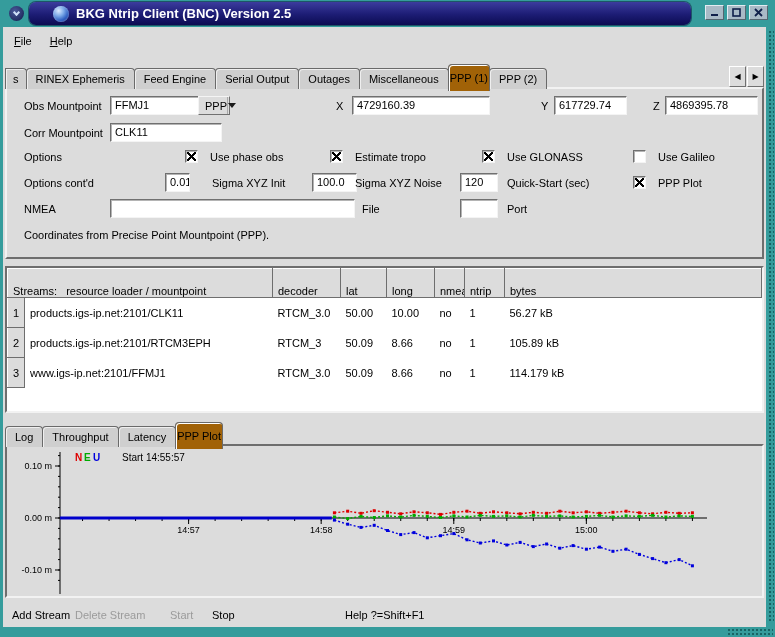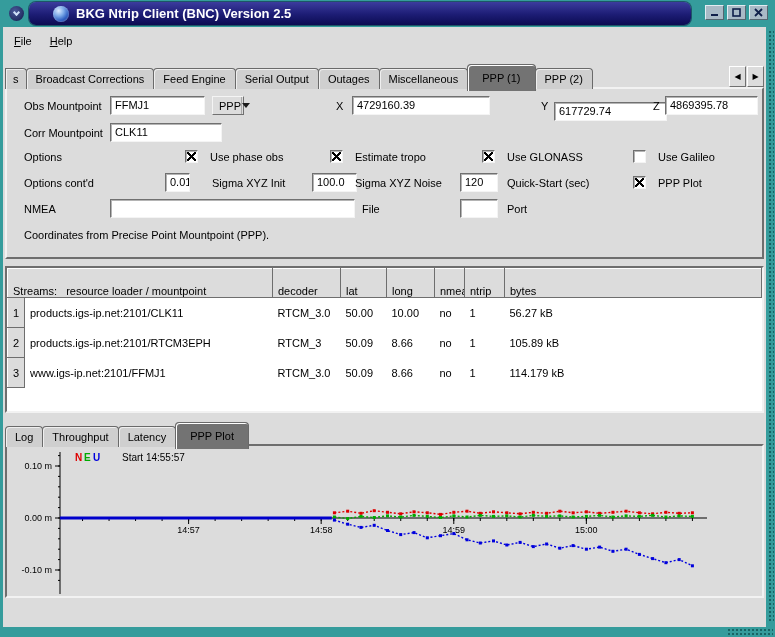--- a/index.html
+++ b/index.html
@@ -27,21 +27,21 @@
   
   .content{position:absolute;left:3px;top:27px;width:763px;height:600px;background:#dcdcdc}
   .menubar{position:absolute;top:2px;left:2px;height:24px;line-height:24px;display:flex}
   .menu-item{padding:0 9px;cursor:pointer}
   .menu-item::first-letter{text-decoration:underline}
 
   
   .tabbar{position:absolute;left:2px;right:2px;display:flex;align-items:flex-end;height:26px;z-index:4}
   .tab{height:21px;line-height:20px;padding:0 9px;background:#cfcfcf;border:1px solid #6a6a6a;border-bottom:none;
     border-radius:4px 4px 0 0;box-shadow:inset 1px 1px 0 #efefef;margin-right:-1px;white-space:nowrap;cursor:pointer}
-  .tab.active{height:27px;line-height:26px;background:#737373;box-shadow:inset 1px 1px 0 #fff;position:relative;z-index:6;margin-bottom:-2px;padding:0 14px}
+  .tab.active{height:27px;line-height:26px;background:#a16207;box-shadow:inset 1px 1px 0 #fff;position:relative;z-index:6;margin-bottom:-2px;padding:0 1px}
   .tabbar-top{top:36px}
   .tabscroll{position:absolute;right:0;bottom:2px;display:flex;gap:1px}
   .scroll-btn{width:17px;height:21px;background:#dcdcdc;border:1px solid;border-color:#fff #707070 #707070 #fff;font-size:8px;display:flex;align-items:center;justify-content:center;cursor:pointer}
 
   
   .pane{position:absolute;left:2px;right:2px;top:60px;height:172px;background:#dcdcdc;
     border:2px solid;border-color:#f2f2f2 #6e6e6e #6e6e6e #f2f2f2;z-index:3}
   .lbl{position:absolute;white-space:nowrap}
   .fld{position:absolute;height:19px;background:#fff;border:1px solid;border-color:#707070 #f4f4f4 #f4f4f4 #707070;
     box-shadow:inset 1px 1px 0 #b4b4b4;padding:2px 4px;white-space:nowrap;overflow:hidden;cursor:text}
@@ -111,47 +111,47 @@
 
 <div class="content">
 
   <div class="menubar">
     <span class="menu-item">File</span>
     <span class="menu-item">Help</span>
   </div>
 
   <div class="tabbar tabbar-top">
     <span class="tab" style="border-radius:0 4px 0 0;padding:0 7px">s</span>
-    <span class="tab">Broadcast Corrections</span>
+    <span class="tab">RINEX Ephemeris</span>
     <span class="tab">Feed Engine</span>
     <span class="tab">Serial Output</span>
     <span class="tab">Outages</span>
     <span class="tab">Miscellaneous</span>
     <span class="tab active">PPP (1)</span>
     <span class="tab">PPP (2)</span>
     <span class="tabscroll">
       <button class="scroll-btn">◀</button>
       <button class="scroll-btn">▶</button>
     </span>
   </div>
 
   <div class="pane">
 
     <span class="lbl" style="left:17px;top:11px">Obs Mountpoint</span>
     <div class="fld" style="left:103px;top:7px;width:95px">FFMJ1</div>
-    <div class="combo" style="left:205px;top:7px;width:32px">
+    <div class="combo" style="left:191px;top:7px;width:32px">
       <span>PPP</span>
       <span class="combo-arrow">
           <span class="tri-down"></span>
         </span>
     </div>
     <span class="lbl" style="left:329px;top:11px">X</span>
     <div class="fld" style="left:345px;top:7px;width:138px">4729160.39</div>
     <span class="lbl" style="left:534px;top:11px">Y</span>
-    <div class="fld" style="left:547px;top:13px;width:113px">617729.74</div>
+    <div class="fld" style="left:547px;top:7px;width:73px">617729.74</div>
     <span class="lbl" style="left:646px;top:11px">Z</span>
     <div class="fld" style="left:658px;top:7px;width:93px">4869395.78</div>
 
     <span class="lbl" style="left:17px;top:38px">Corr Mountpoint</span>
     <div class="fld" style="left:103px;top:34px;width:112px">CLK11</div>
 
     <span class="lbl" style="left:17px;top:62px">Options</span>
     <span class="cb checked" style="left:178px;top:61px"></span>
     <span class="lbl" style="left:203px;top:62px">Use phase obs</span>
     <span class="cb checked" style="left:323px;top:61px"></span>
@@ -386,13 +386,20 @@
         <rect x="657.4" y="115.2" width="3" height="3" fill="#0000dd"></rect>
         <rect x="670.7" y="112.1" width="3" height="3" fill="#0000dd"></rect>
         <rect x="683.9" y="118.3" width="3" height="3" fill="#0000dd"></rect>
         <text x="68" y="15" font-size="10" font-weight="bold" fill="#dd0000" font-family="Liberation Sans, sans-serif">N</text>
         <text x="77" y="15" font-size="10" font-weight="bold" fill="#00aa00" font-family="Liberation Sans, sans-serif">E</text>
         <text x="86" y="15" font-size="10" font-weight="bold" fill="#0000dd" font-family="Liberation Sans, sans-serif">U</text>
         <text x="115" y="15" font-size="10" fill="#000" font-family="Liberation Sans, sans-serif">Start 14:55:57</text>
       </svg>
   </div>
 
+  <div class="statusbar">
+    <span class="sb" style="left:9px">Add Stream</span>
+    <span class="sb disabled" style="left:72px">Delete Stream</span>
+    <span class="sb disabled" style="left:167px">Start</span>
+    <span class="sb" style="left:209px">Stop</span>
+    <span class="sb" style="left:342px">Help ?=Shift+F1</span>
+  </div>
 </div>
 
 </body></html>

